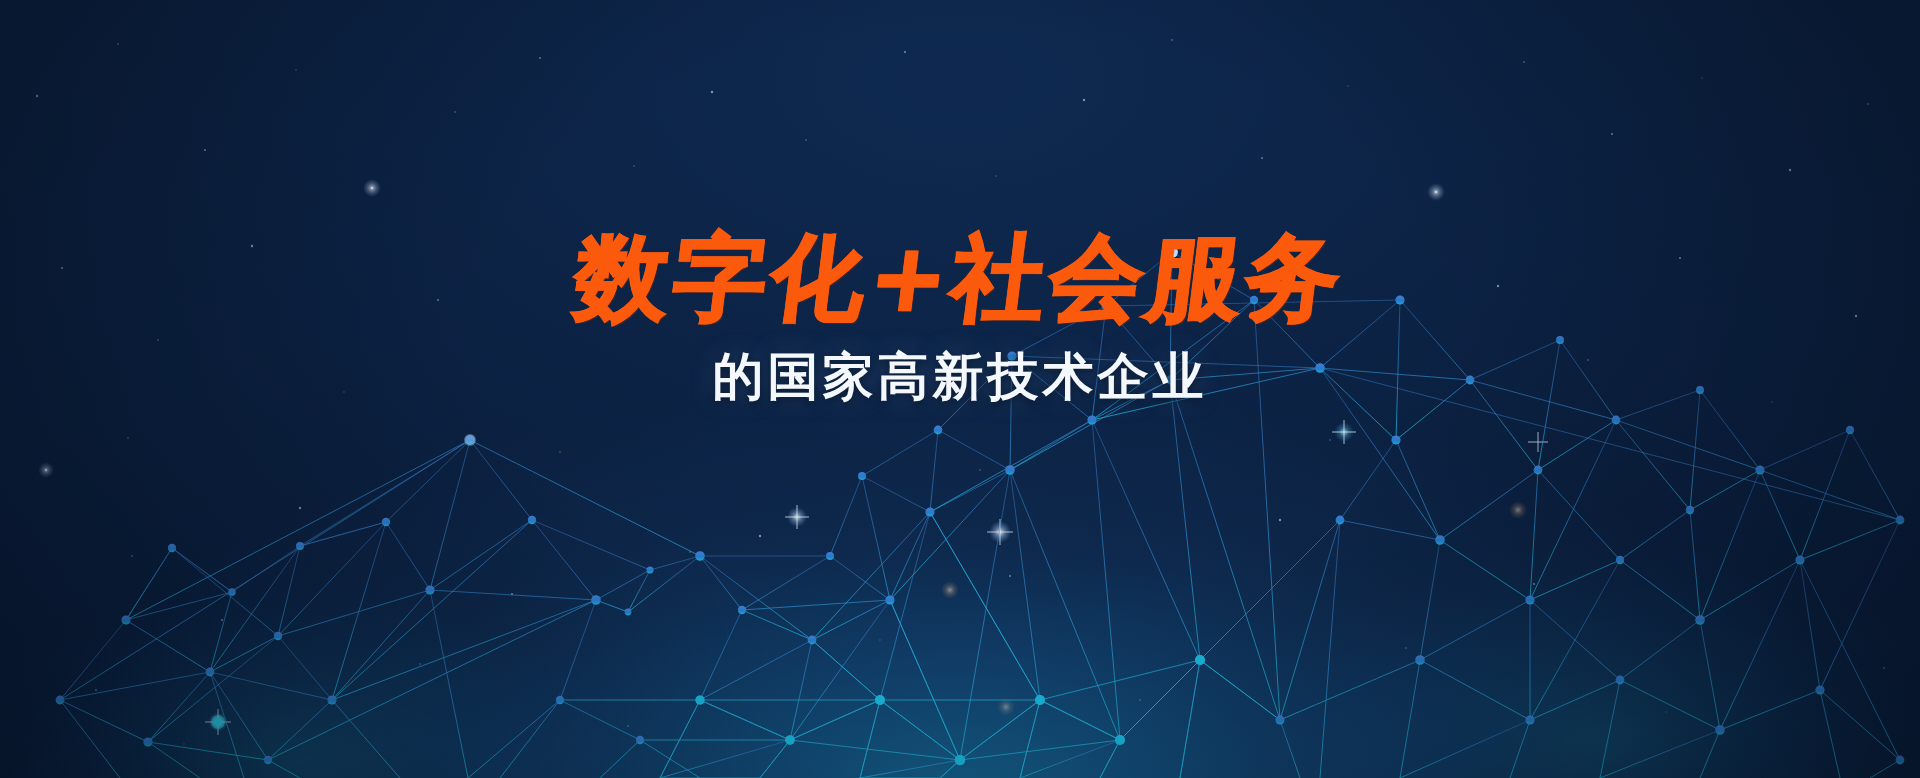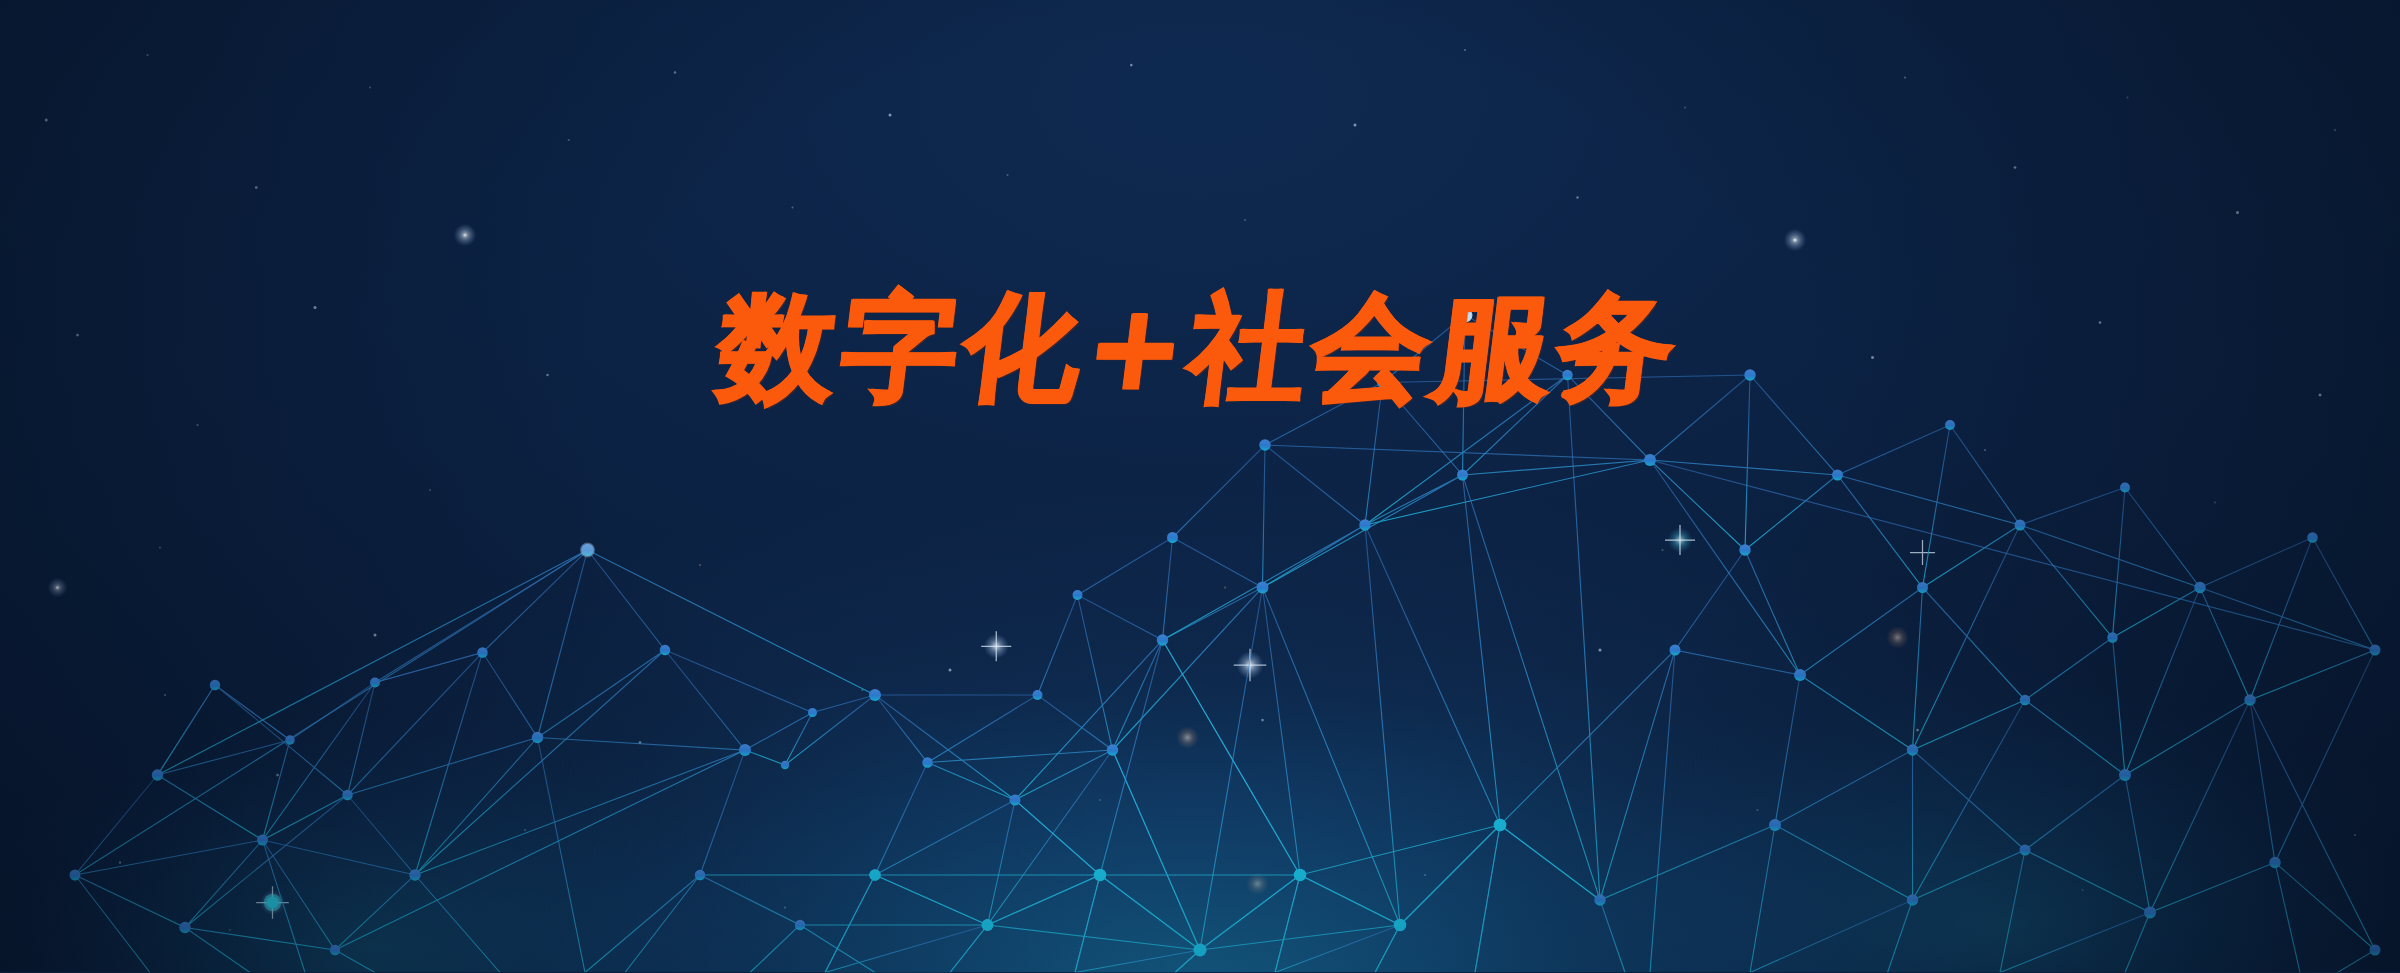--- a/index.html
+++ b/index.html
@@ -362,15 +362,16 @@
       <circle cx="470" cy="440" r="6" fill="#bfe2ff" opacity="0.35"></circle>
     </svg>
   </div>
 
   <div class="bg-vignette"></div>
 
   <div class="text-block">
     <div style="height:232px"></div>
     <h1 class="headline">数字化+社会服务</h1>
     <div style="height:26px"></div>
+    <p class="subline">的国家高新技术企业</p>
   </div>
 
 </div>
 
 </body></html>

